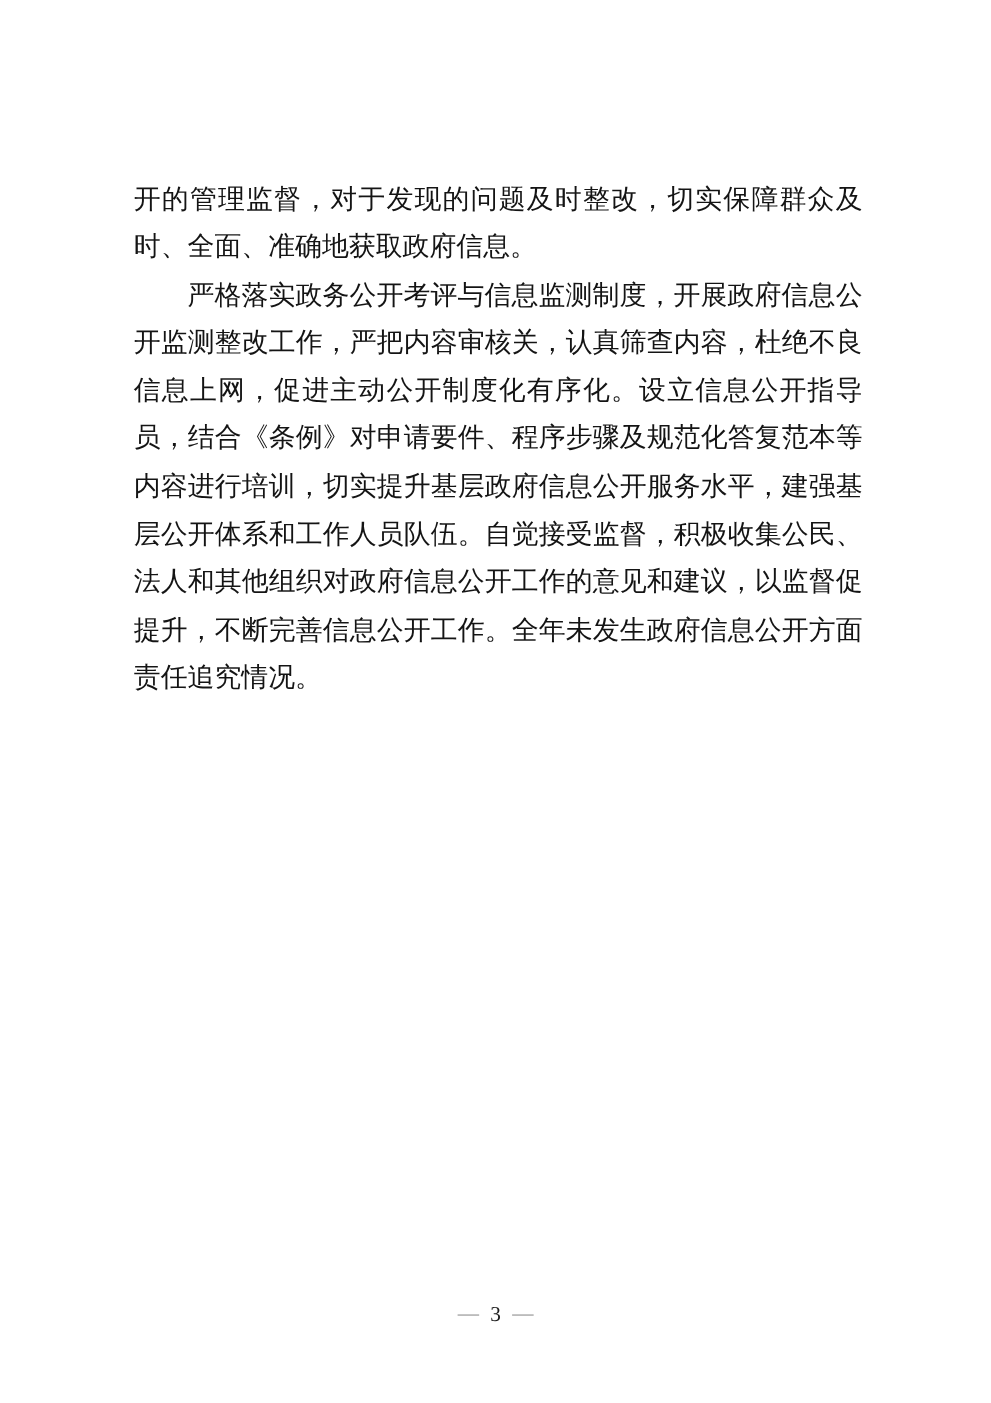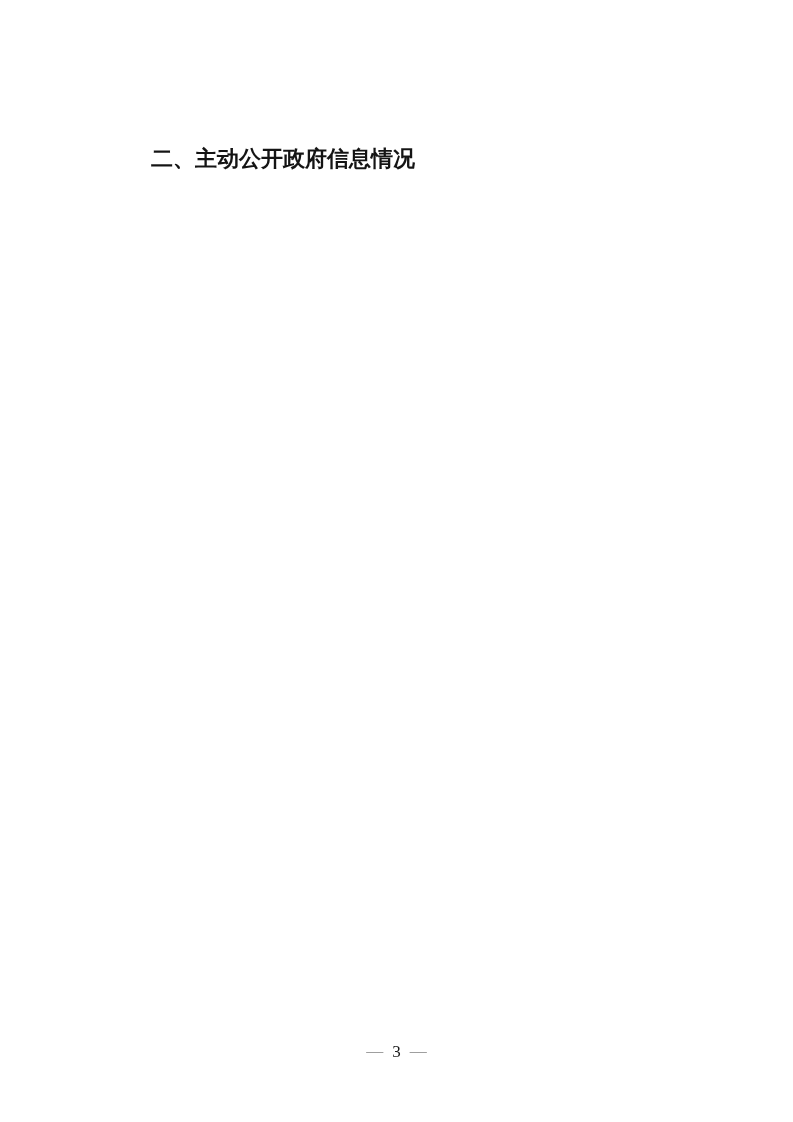--- a/index.html
+++ b/index.html
@@ -58,25 +58,26 @@
     position: relative;
     top: -1px;
   }
 </style>
 </head>
 <body>
 
 <div class="page">
 
   <div class="text-block">
+    <p class="para">开的管理监督，对于发现的问题及时整改，切实保障群众及时、全面、准确地获取政府信息。</p>
 
 
 
 
+    <p class="para indent">严格落实政务公开考评与信息监测制度，开展政府信息公开监测整改工作，严把内容审核关，认真筛查内容，杜绝不良信息上网，促进主动公开制度化有序化。设立信息公开指导员，结合《条例》对申请要件、程序步骤及规范化答复范本等内容进行培训，切实提升基层政府信息公开服务水平，建强基层公开体系和工作人员队伍。自觉接受监督，积极收集公民、法人和其他组织对政府信息公开工作的意见和建议，以监督促提升，不断完善信息公开工作。全年未发生政府信息公开方面责任追究情况。</p>
 
-    <p class="para indent section-heading">二、主动公开政府信息情况</p>
   </div>
 
   <div class="footer">
     <span class="dash">—</span><span class="pagenum">3</span><span class="dash">—</span>
   </div>
 
 </div>
 
 </body></html>

